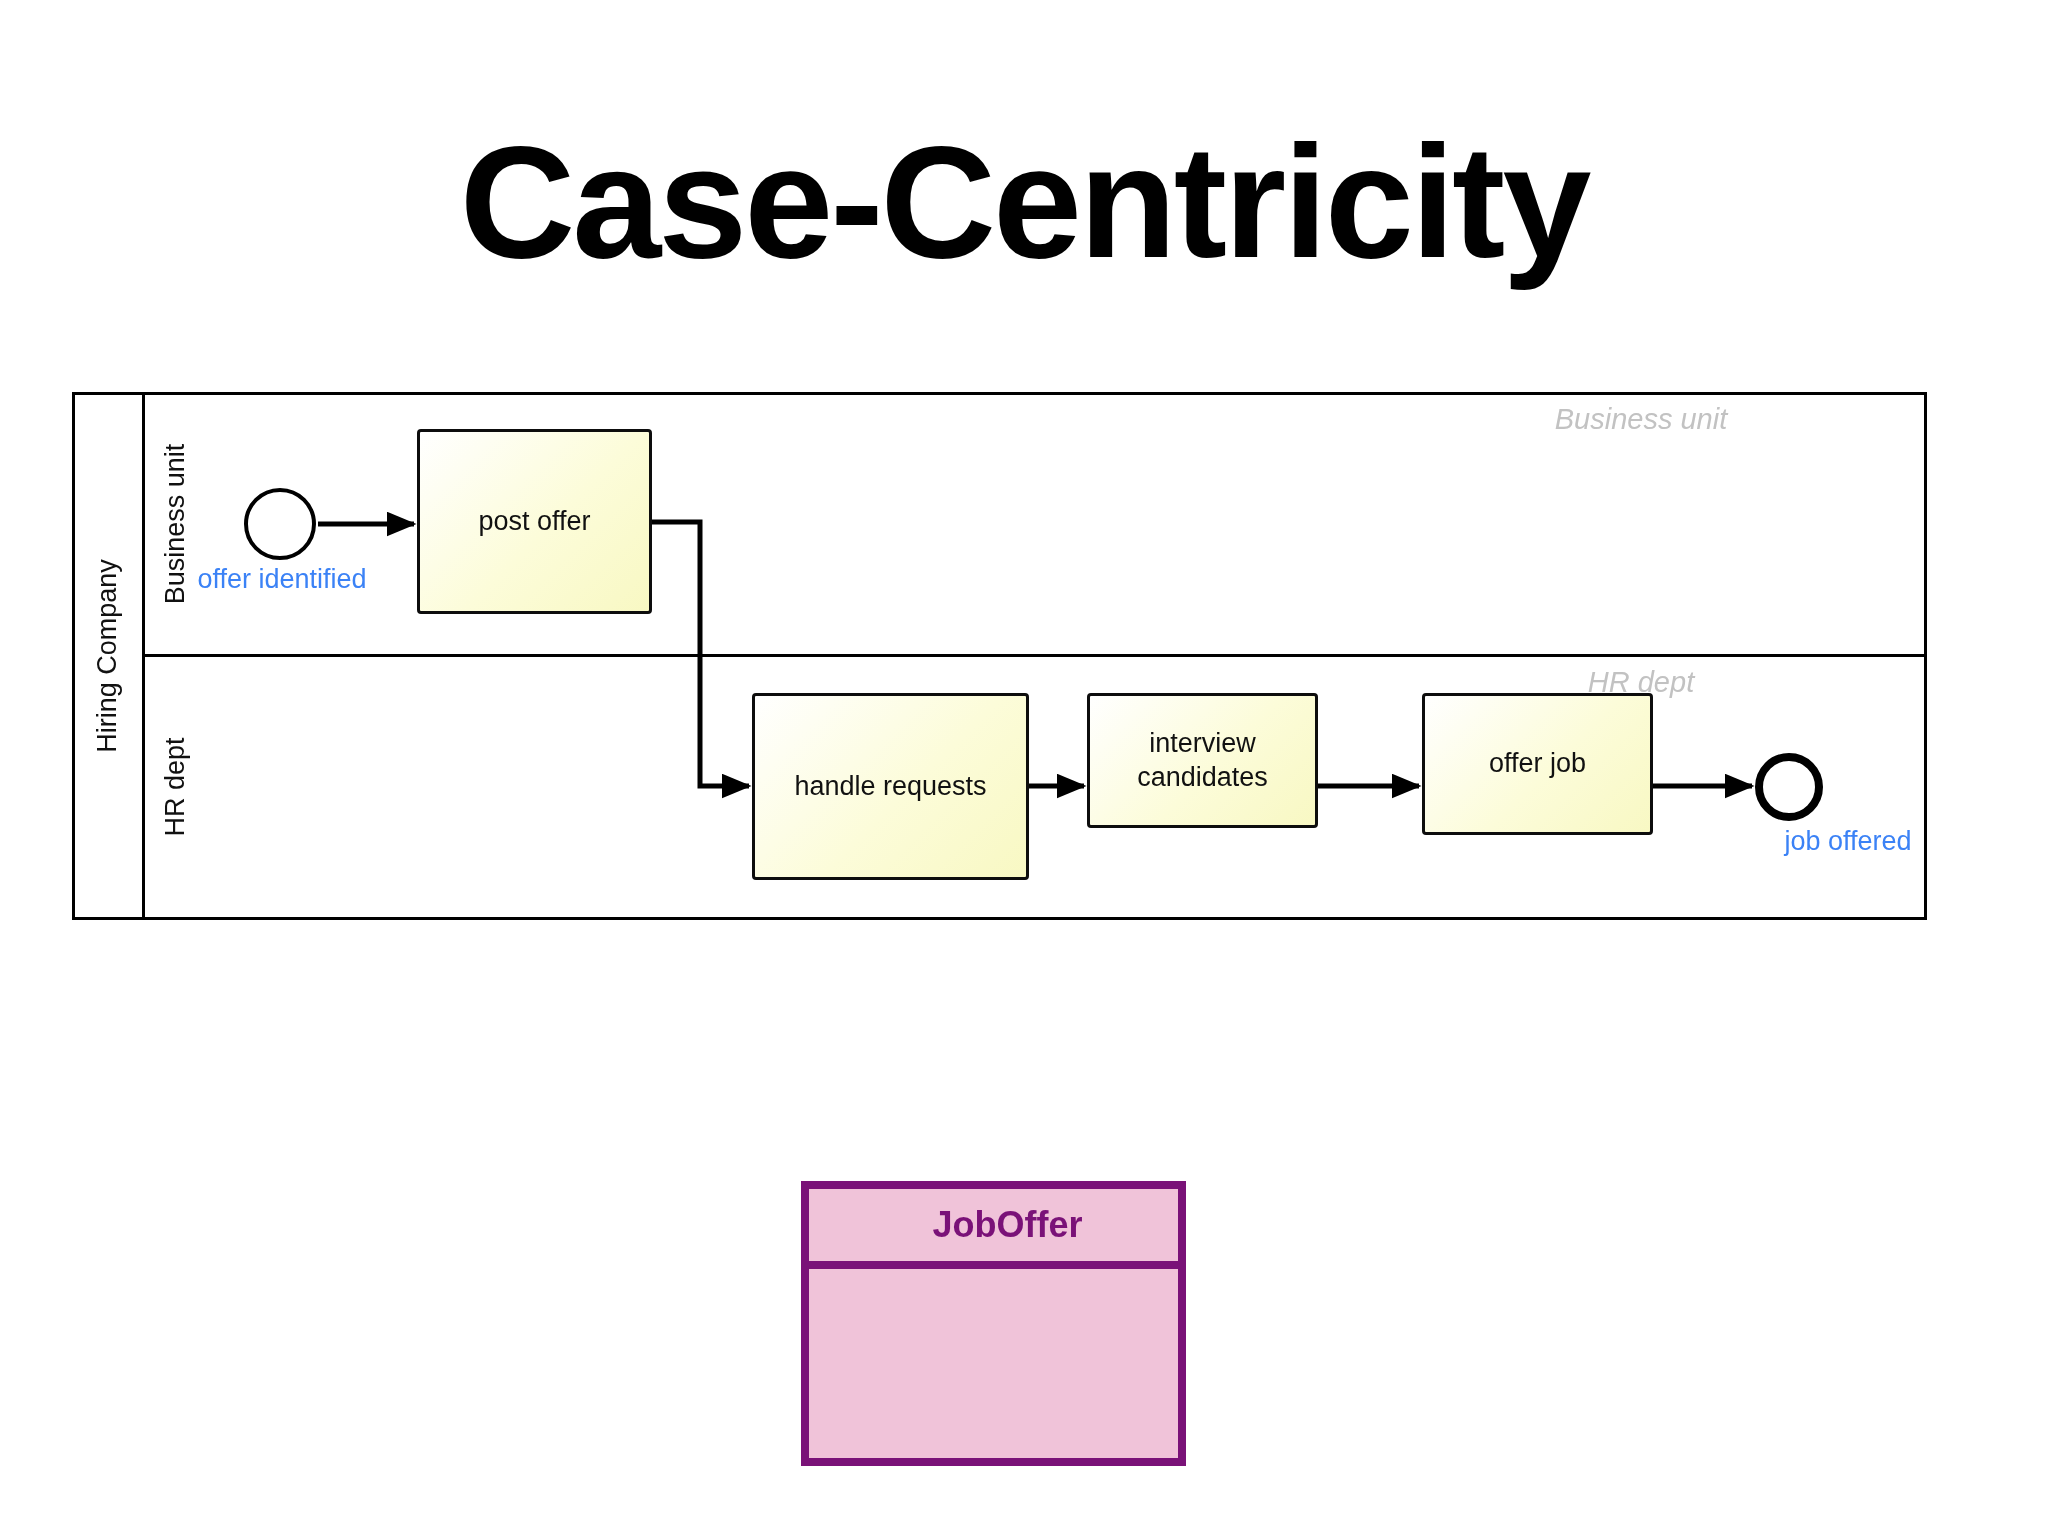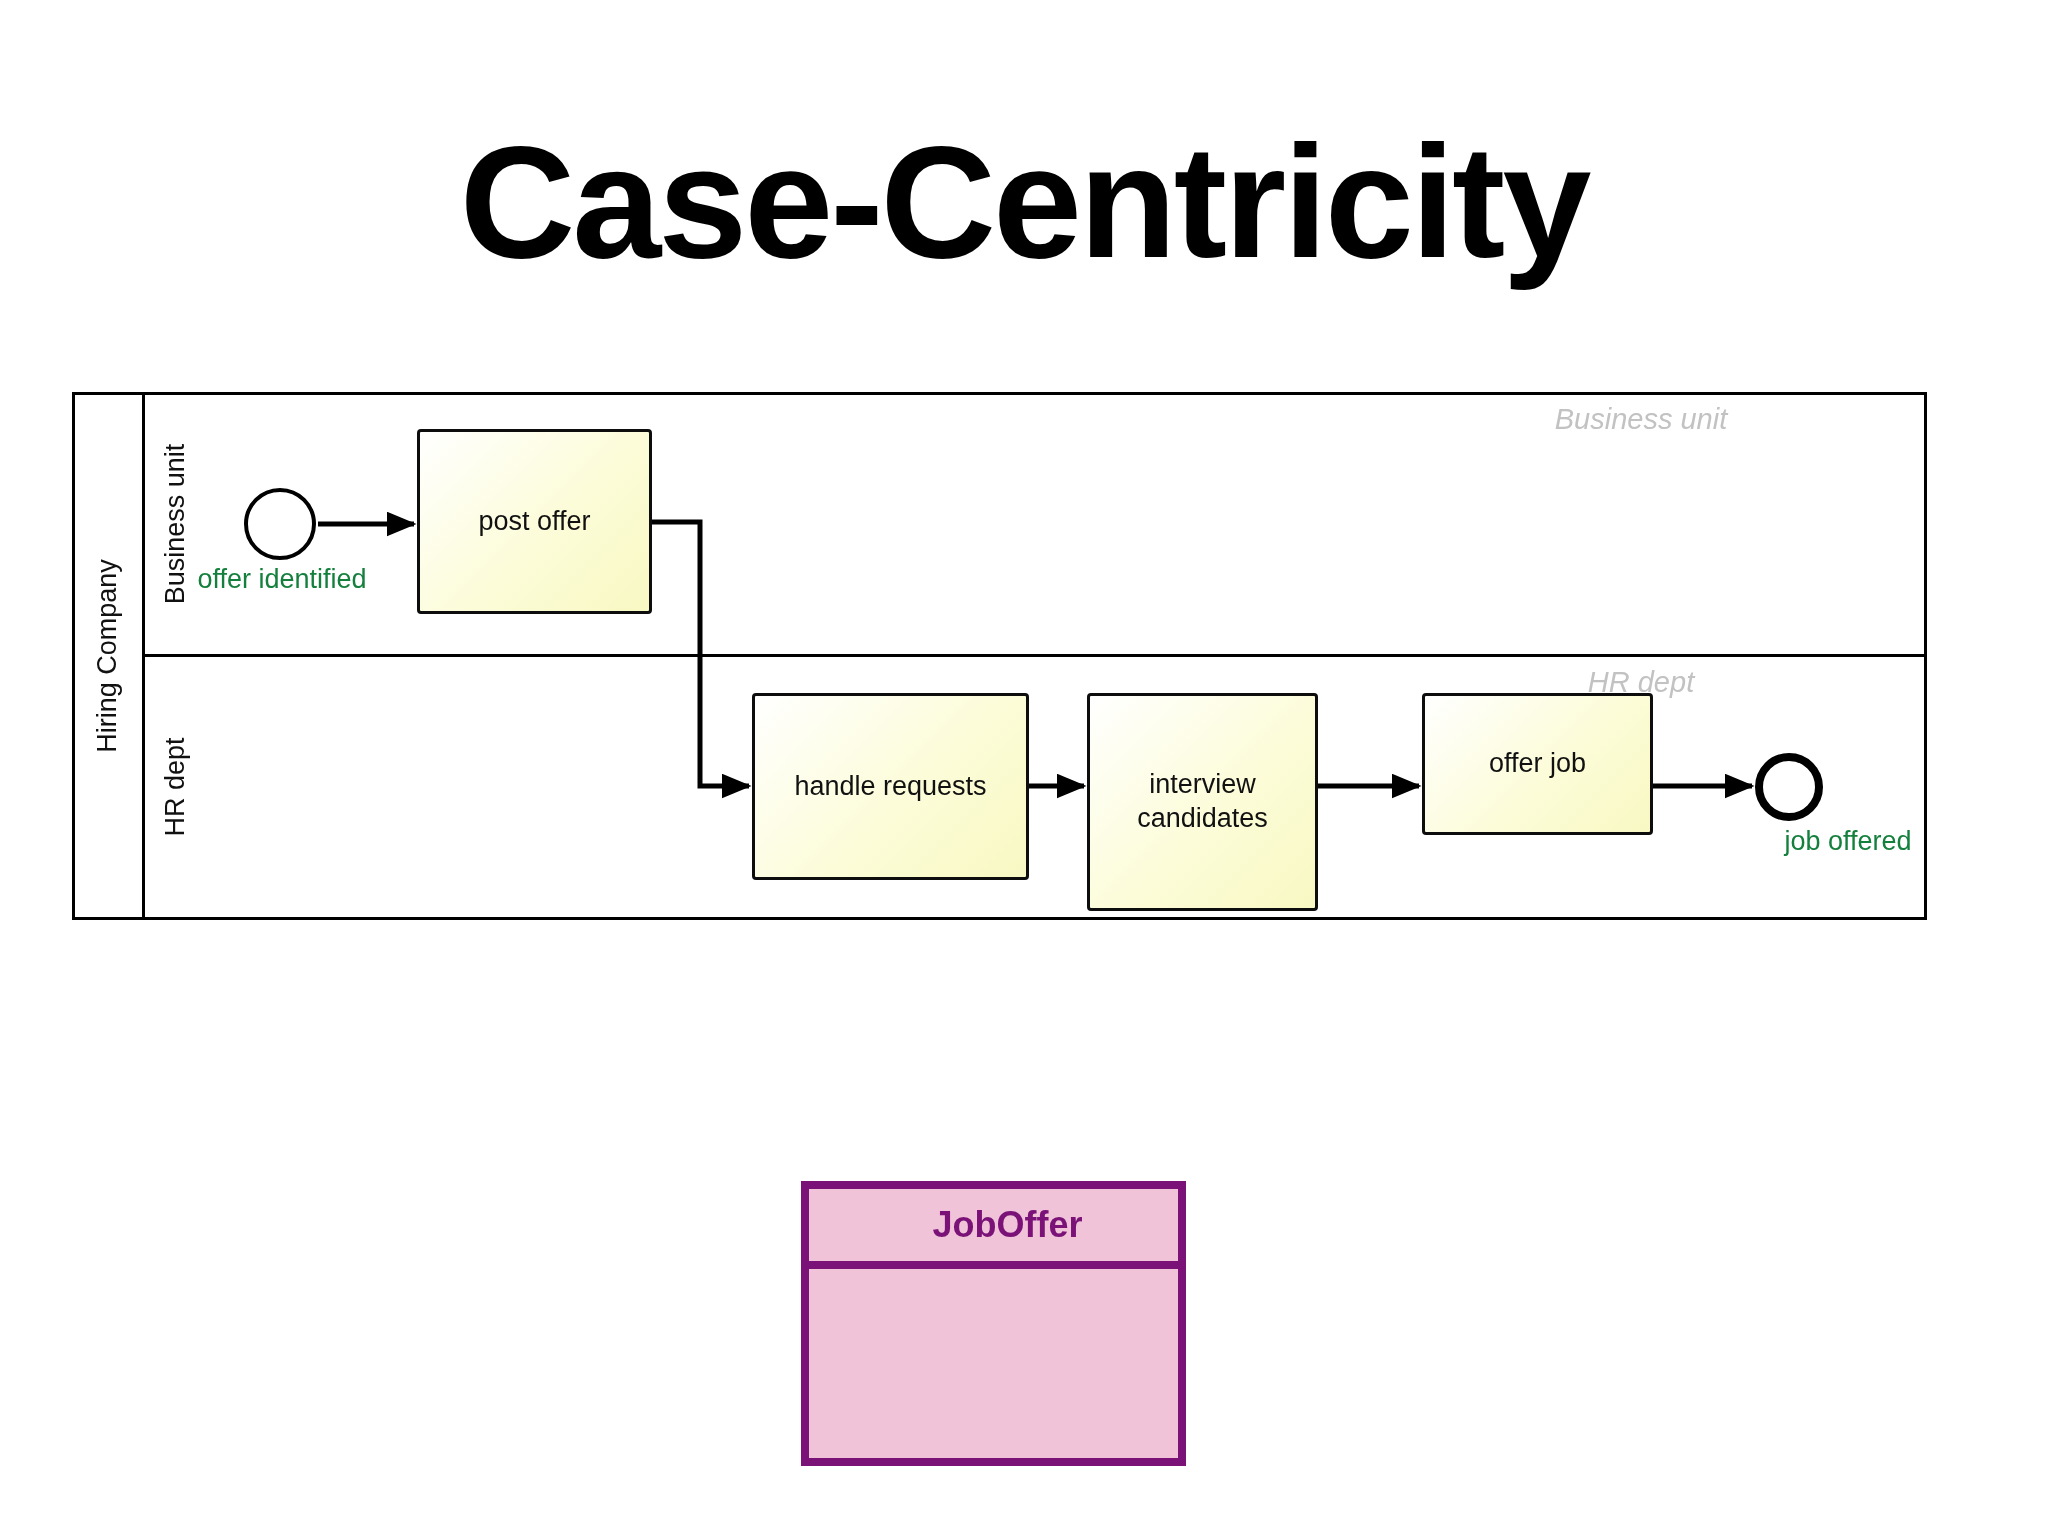--- a/index.html
+++ b/index.html
@@ -88,30 +88,30 @@
     align-items:center;
     justify-content:center;
     text-align:center;
     font-size:27px;
     line-height:1.25;
     color:#111;
     padding:0 18px;
   }
   .t1 { left:417px;  top:429px; width:235px; height:185px; }
   .t2 { left:752px;  top:693px; width:277px; height:187px; }
-  .t3 { left:1087px; top:693px; width:231px; height:218px; }
+  .t3 { left:1087px; top:693px; width:231px; height:135px; }
   .t4 { left:1422px; top:693px; width:231px; height:142px; }
 
   .node-label {
     position:absolute;
     width:304px;
     text-align:center;
     font-size:27px;
     line-height:1.15;
-    color:#15803d;
+    color:#3b82f6;
     white-space:nowrap;
   }
   .lbl-start { left:130px; top:564px; }
   .lbl-end   { left:1696px; top:826px; }
 
   .flows {
     position:absolute;
     left:0; top:0;
     pointer-events:none;
   }

